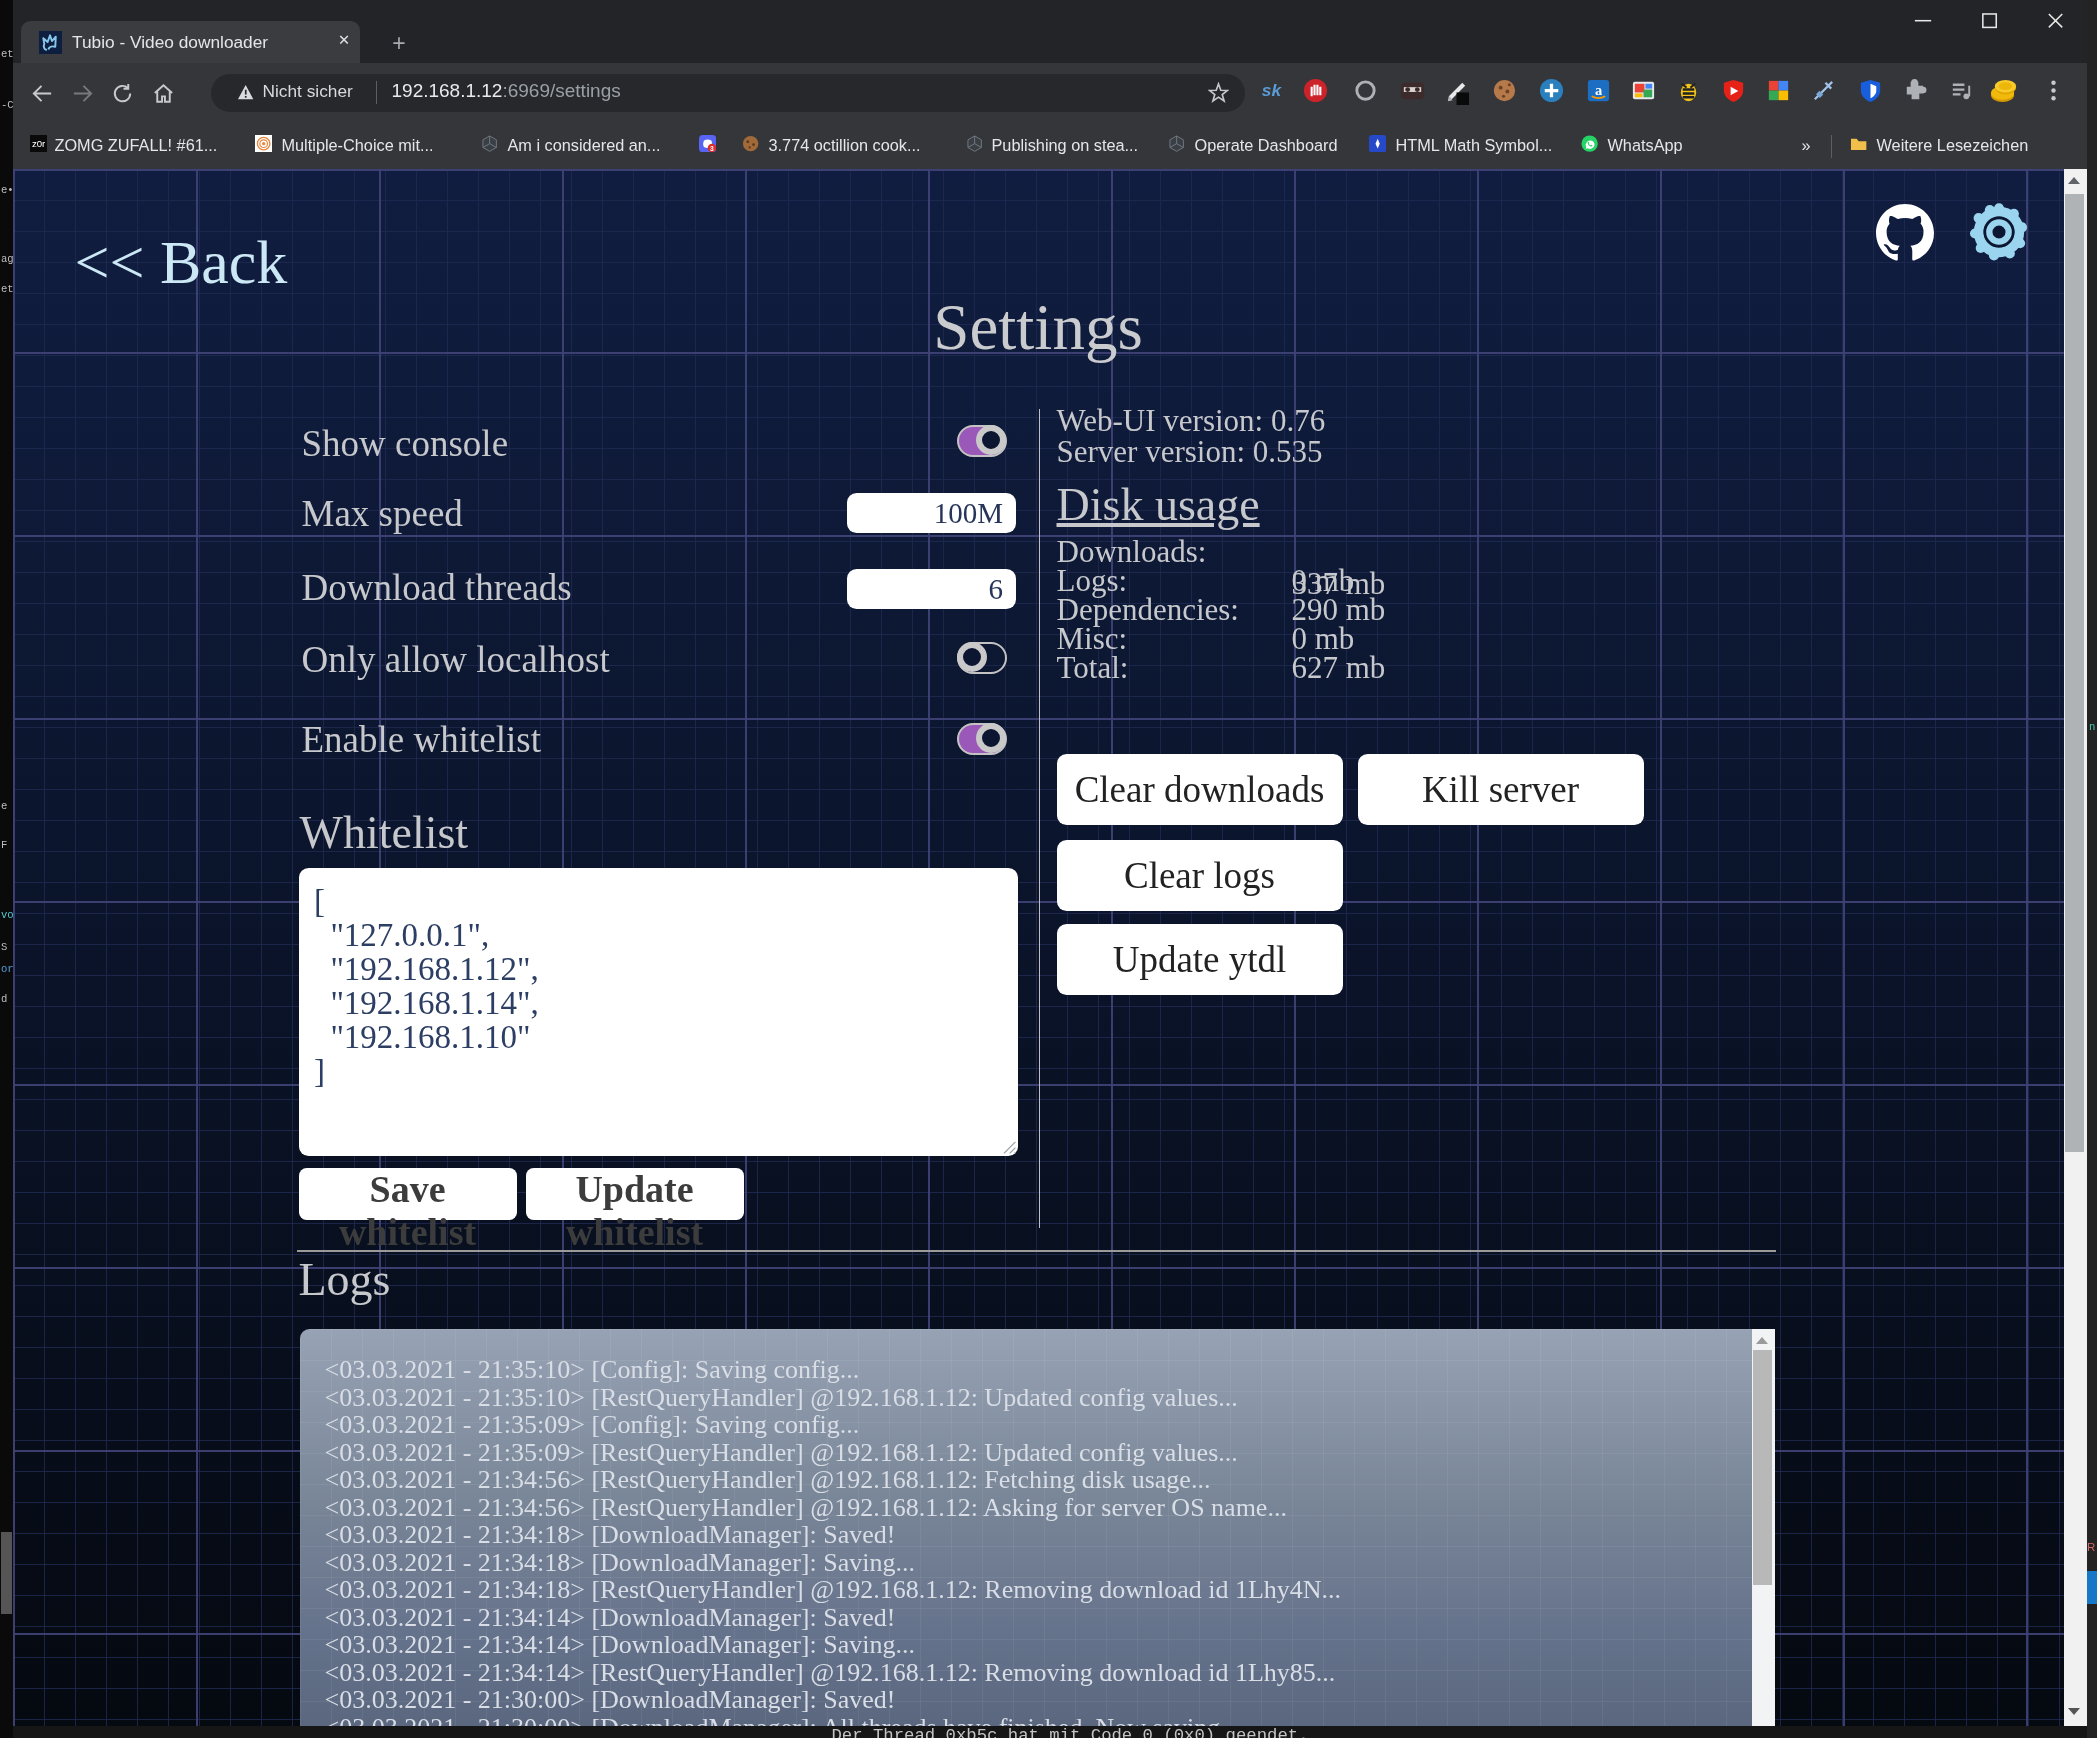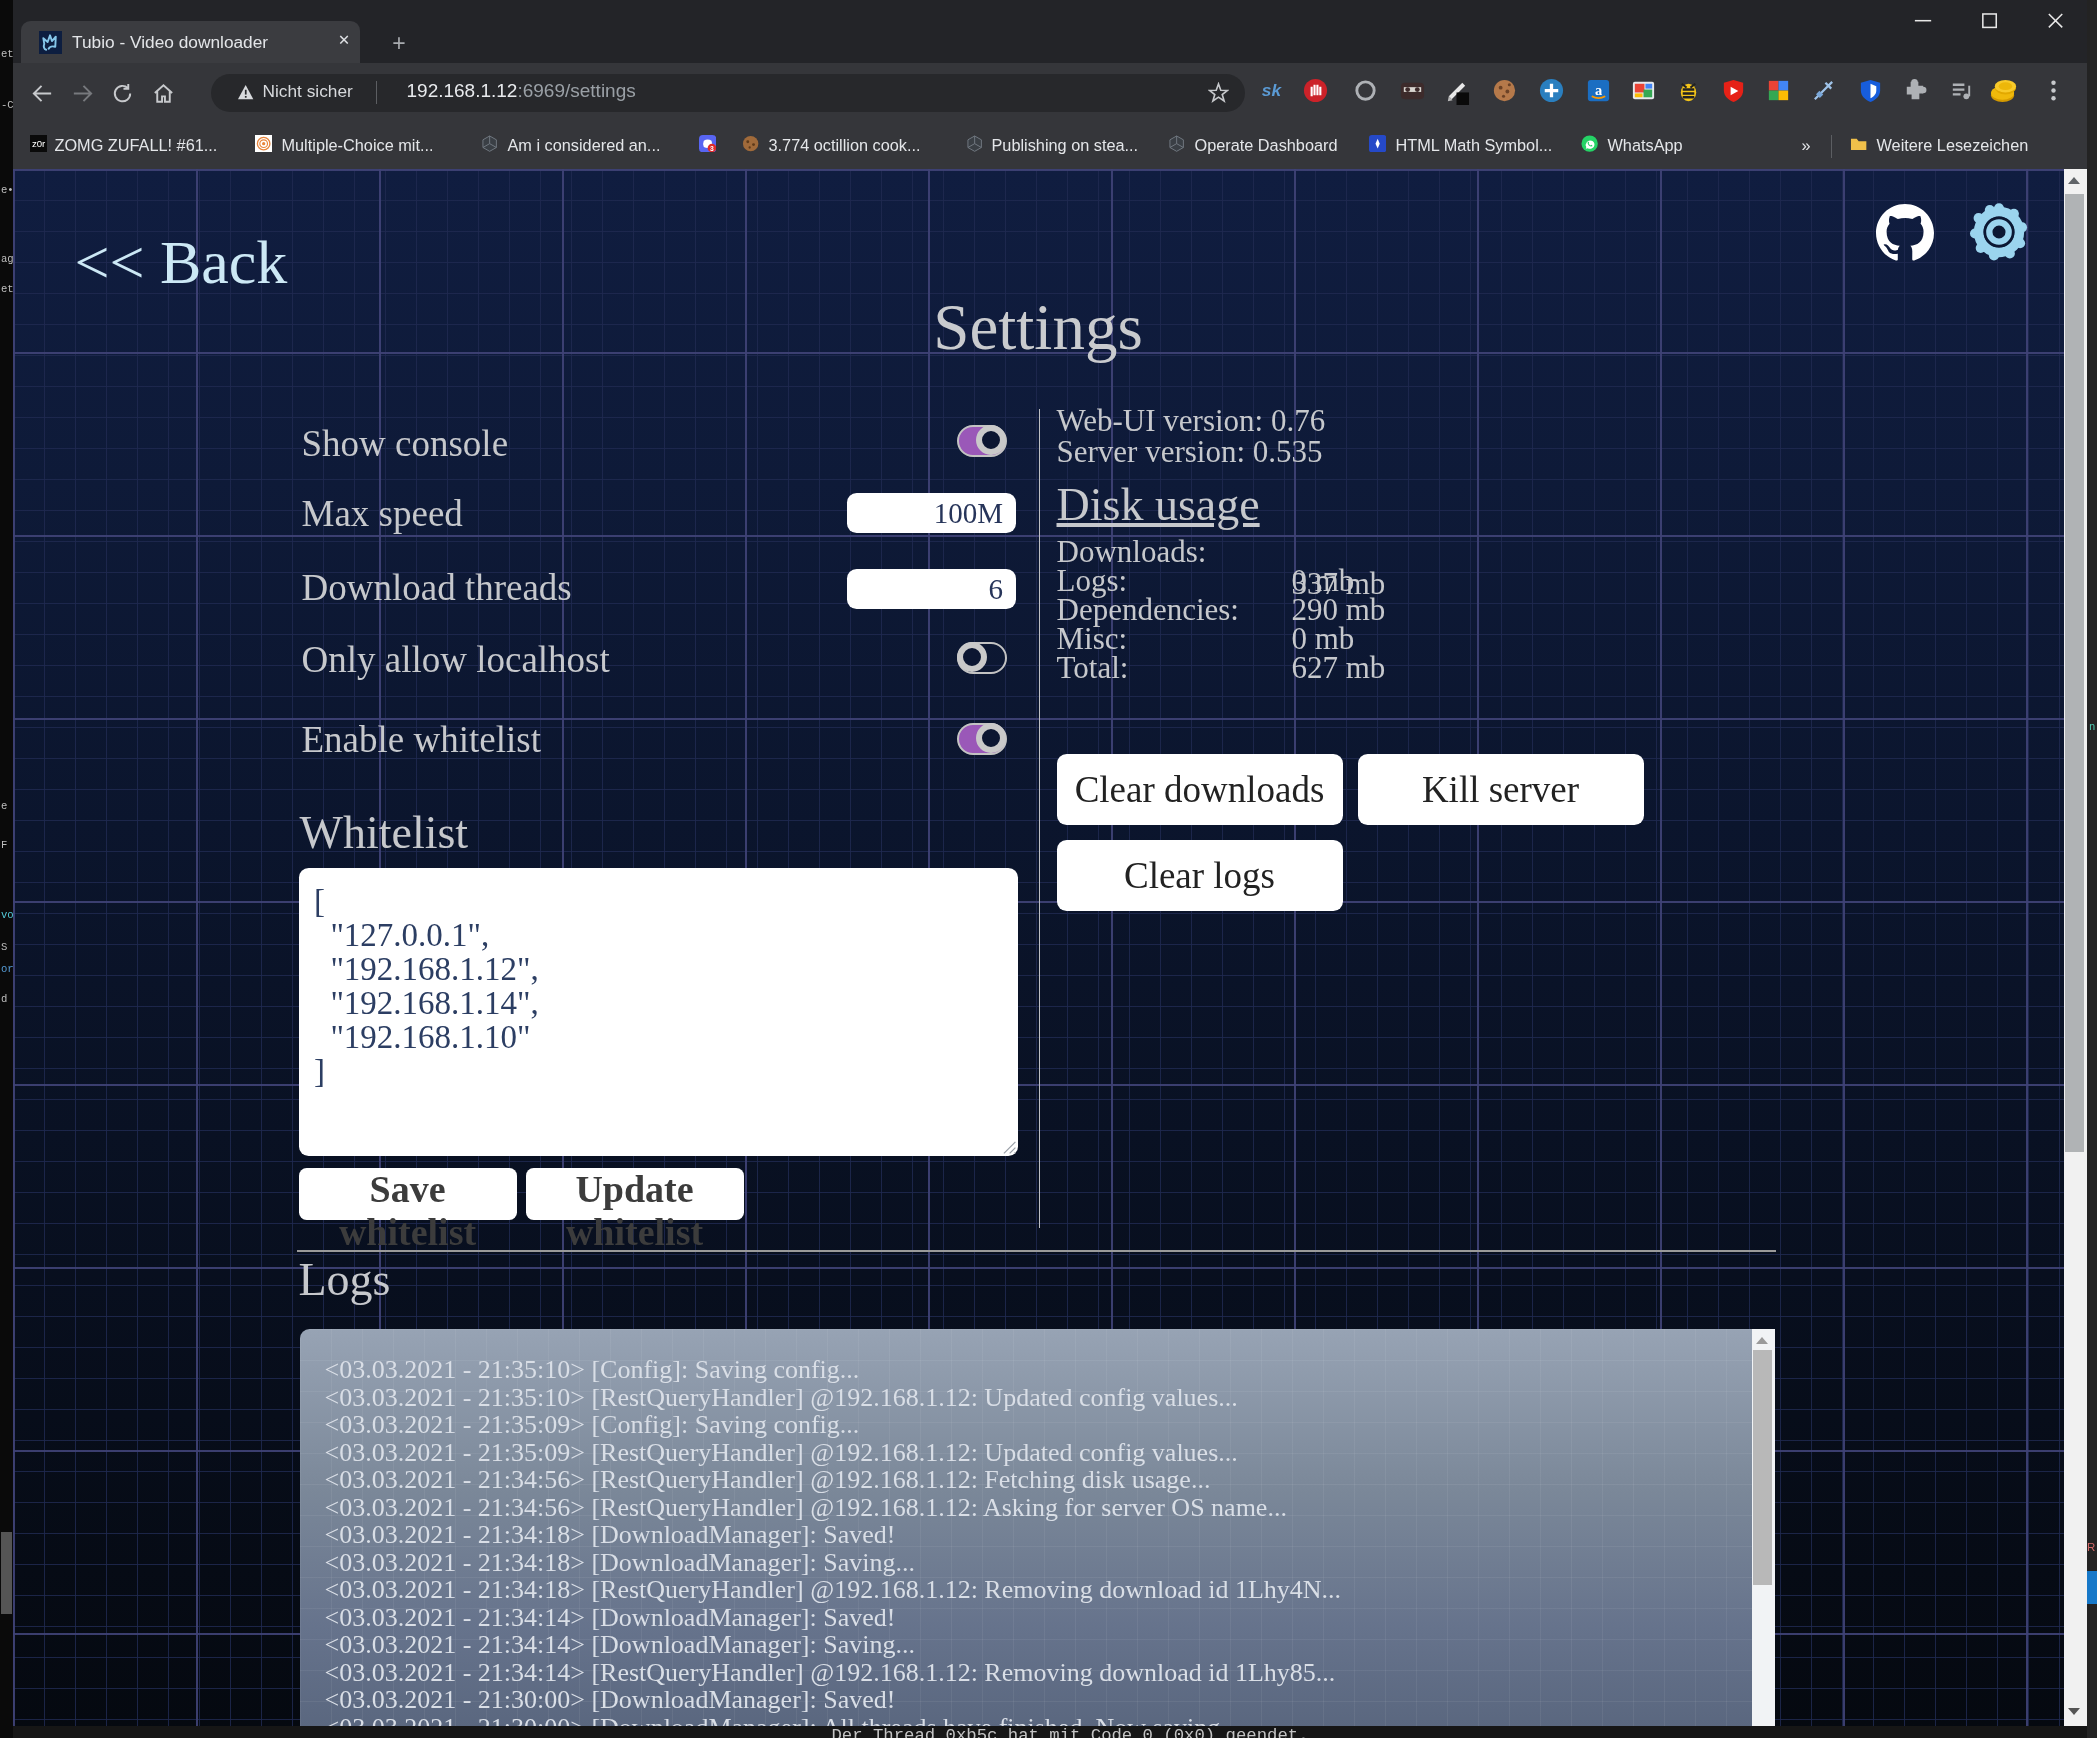--- a/index.html
+++ b/index.html
@@ -30,21 +30,21 @@
   #newtab { position:absolute; left:374px; top:32px; width:25px; height:25px; color:#a8abaf; font-size:23px; line-height:23px; text-align:center; }
   .winbtn { position:absolute; top:13.4px; color:#e8e8e8; }
 
   
   #toolbar { left:0; top:63px; width:2074px; height:60px; background:#35363a; }
   .navic { position:absolute; top:0; height:60px; display:flex; align-items:center; justify-content:center; width:40px; }
   #omnibox { position:absolute; left:198px; top:10.6px; width:1034px; height:38px; background:#27282b; border-radius:19px; }
   #omnibox .warn { position:absolute; left:26px; top:10.6px; }
   #omnibox .ns { position:absolute; left:52px; top:7.7px; font-size:17.3px; color:#d8dadd; }
   #omnibox .div { position:absolute; left:165px; top:7.7px; width:1px; height:23px; background:#5c5e62; }
-  #omnibox .url { position:absolute; left:181px; top:6.7px; font-size:19px; color:#e8eaed; white-space:pre;margin-left:15px; }
+  #omnibox .url { position:absolute; left:181px; top:6.7px; font-size:19px; color:#e8eaed; white-space:pre; }
   #omnibox .url .dim { color:#9aa0a6; }
   #omnibox .star { position:absolute; left:997px; top:8.6px; }
   .ext { position:absolute; top:14.4px; width:27px; height:27px; }
 
   
   #bookmarks { left:0; top:123px; width:2074px; height:46px; background:#35363a; font-size:16.3px; color:#e4e6e9; }
   #bookmarks .bi { position:absolute; top:12px; width:27px; height:17.3px; }
   #bookmarks .bt { position:absolute; top:13.4px; white-space:nowrap; }
 
   
@@ -363,20 +363,21 @@
     <div class="rline" style="top:423px;">Dependencies:</div>
       <div class="rval" style="top:423px;">290 mb</div>
     <div class="rline" style="top:452px;text-align:right;">Misc:</div>
       <div class="rval" style="top:452px;">0 mb</div>
     <div class="rline" style="top:481px;">Total:</div>
       <div class="rval" style="top:481px;">627 mb</div>
 
     <div class="btn big" style="left:1044px; top:585px;">Clear downloads</div>
     <div class="btn big" style="left:1345px; top:585px;">Kill server</div>
     <div class="btn big" style="left:1044px; top:671px;">Clear logs</div>
+    <div class="btn big" style="left:1044px; top:755px;">Update ytdl</div>
 
     <div class="h2" style="left:287px; top:637px;">Whitelist</div>
     <div class="abs" id="textarea">[
   "127.0.0.1",
   "192.168.1.12",
   "192.168.1.14",
   "192.168.1.10"
 ]</div>
     <svg class="abs" style="left:988px; top:970px;" width="15.4" height="15.4" viewBox="0 0 16 16">
         <path d="M15 3 L3 15 M15 9 L9 15 M15 14 L14 15" stroke="#9aa0a8" stroke-width="1.3"></path>

